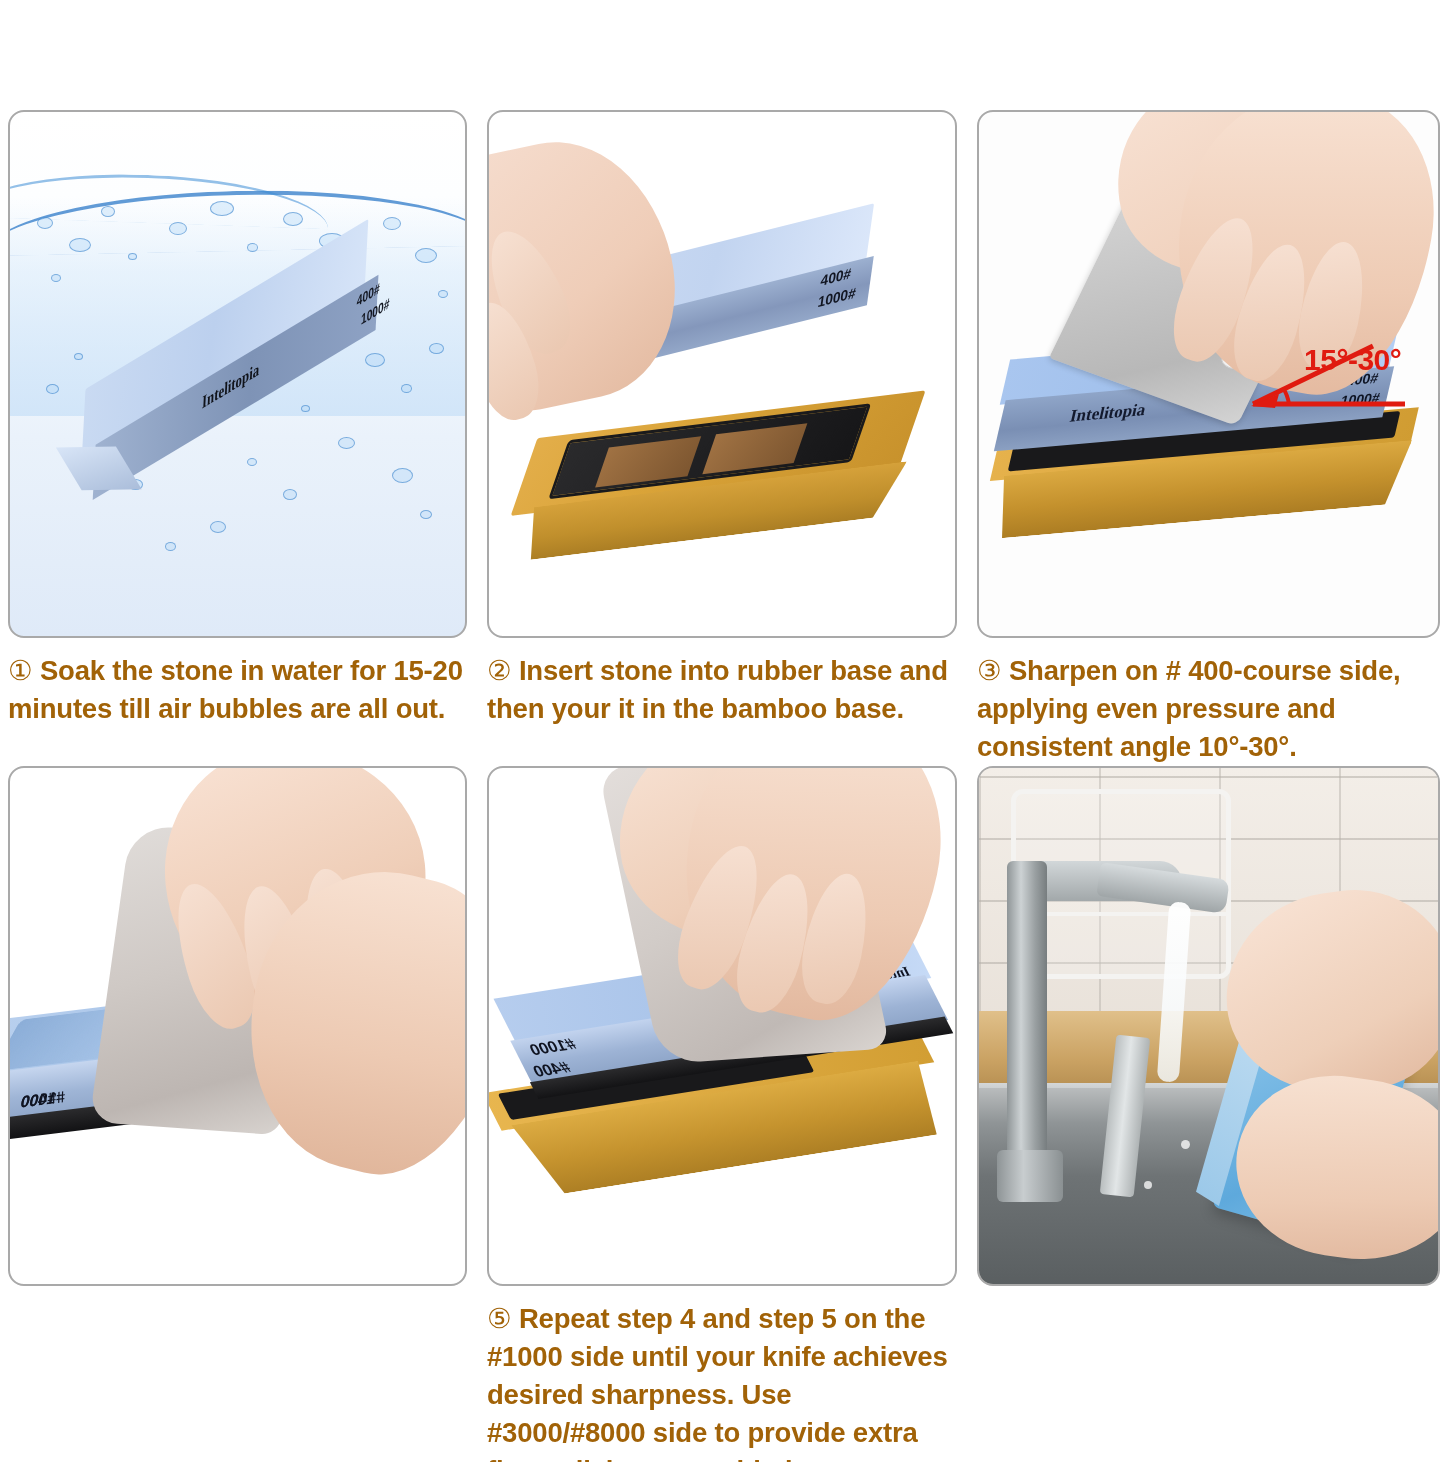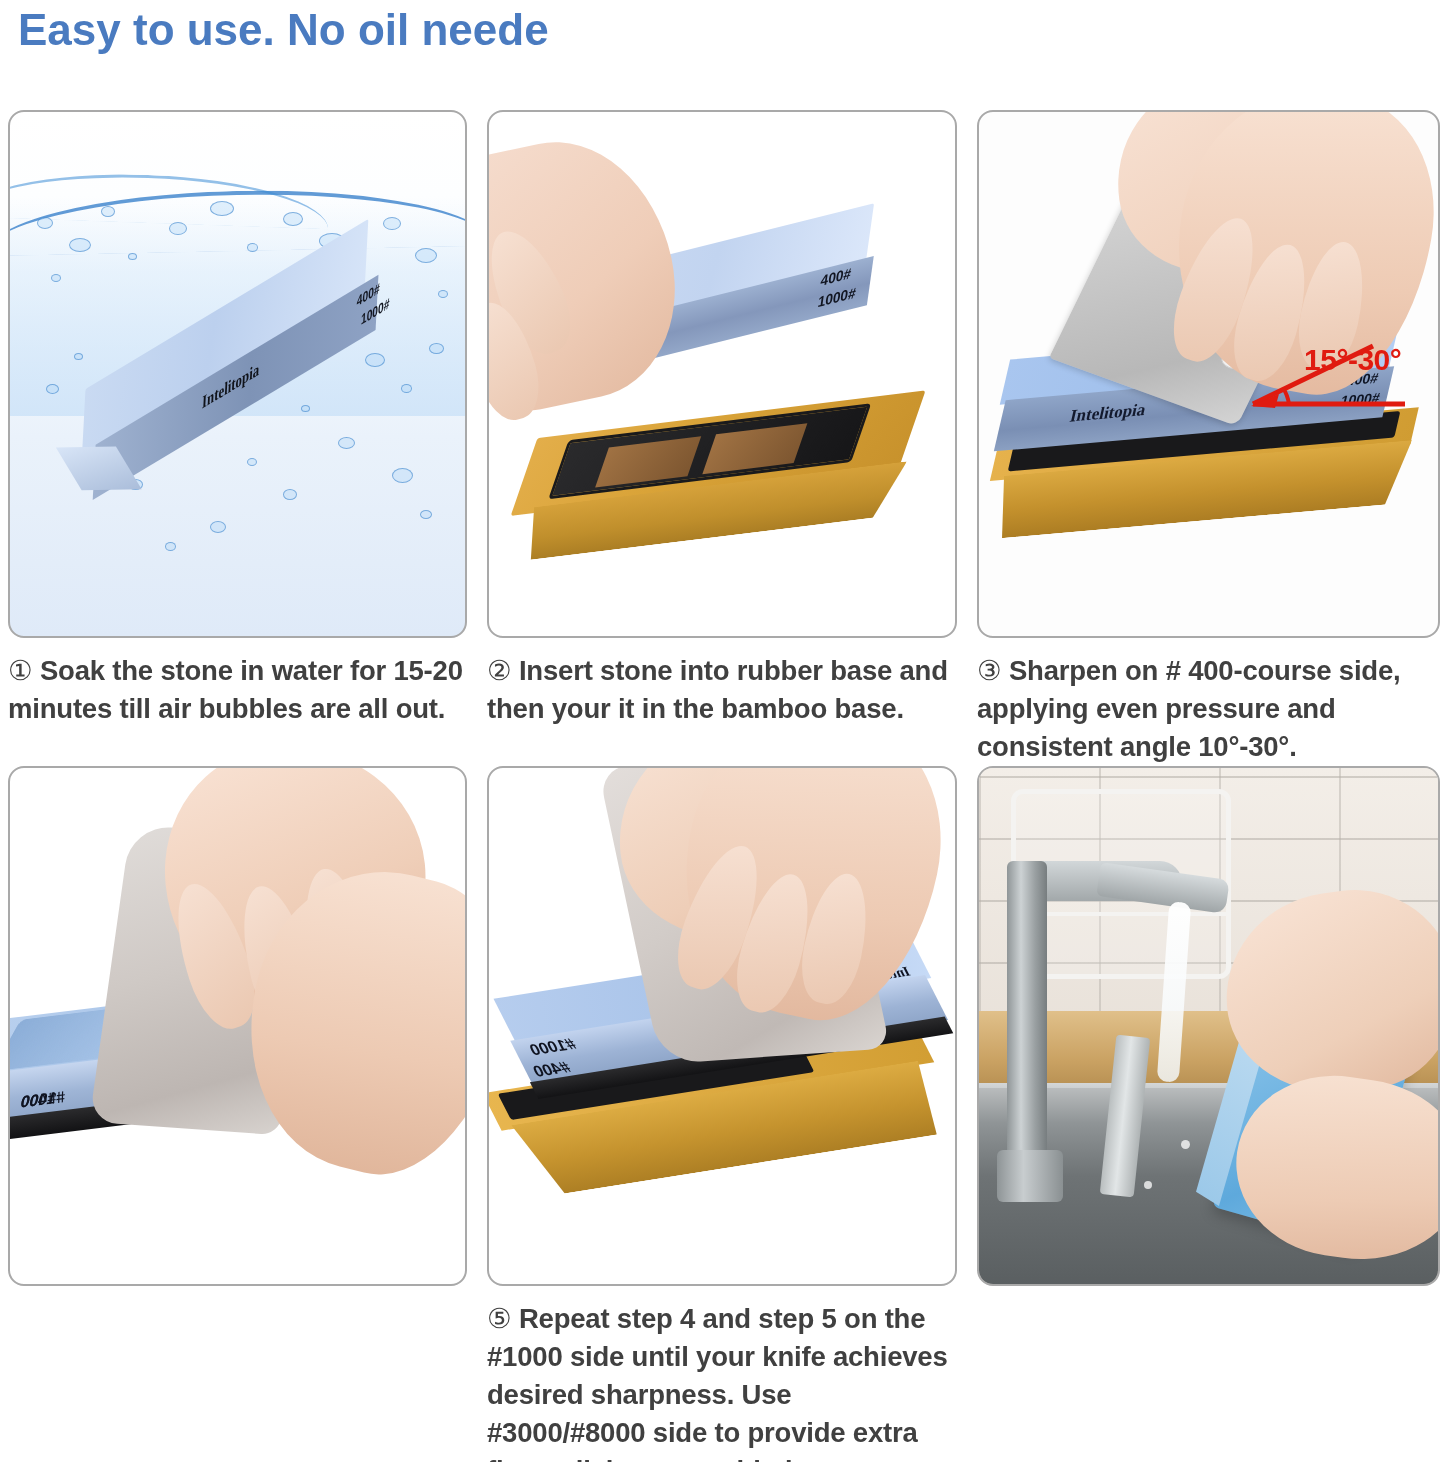--- a/index.html
+++ b/index.html
@@ -33,21 +33,21 @@
     position: relative;
     border: 2px solid #a9a9a9;
     border-radius: 16px;
     overflow: hidden;
     background: #ffffff;
     height: 528px;
   }
   .row2 .photo { height: 520px; }
 
   .caption {
-    color: #404040;
+    color: #a16207;
     font-size: 27.5px;
     font-weight: bold;
     line-height: 38px;
     padding-top: 14px;
     letter-spacing: -0.2px;
   }
   .caption .num { font-weight: normal; }
 
   
   .p1 { background: linear-gradient(180deg,#ffffff 0%,#fbfdff 32%,#eaf2fb 62%,#dfeaf8 100%); }
@@ -543,21 +543,20 @@
   .drop {
     position: absolute; border-radius: 50%;
     background: rgba(255,255,255,.75);
   }
 </style>
 </head>
 <body>
 
 <div class="page">
 
-  <div class="heading">Easy to use. No oil neede</div>
 
   <div class="grid">
 
     <div class="cell c1">
       <div class="photo p1">
         <div class="water-top"></div>
         <div class="water-line"></div>
         <div class="water-line2"></div>
 
         <div class="bub" style="left:6%;top:20%;width:16px;height:12px"></div>

